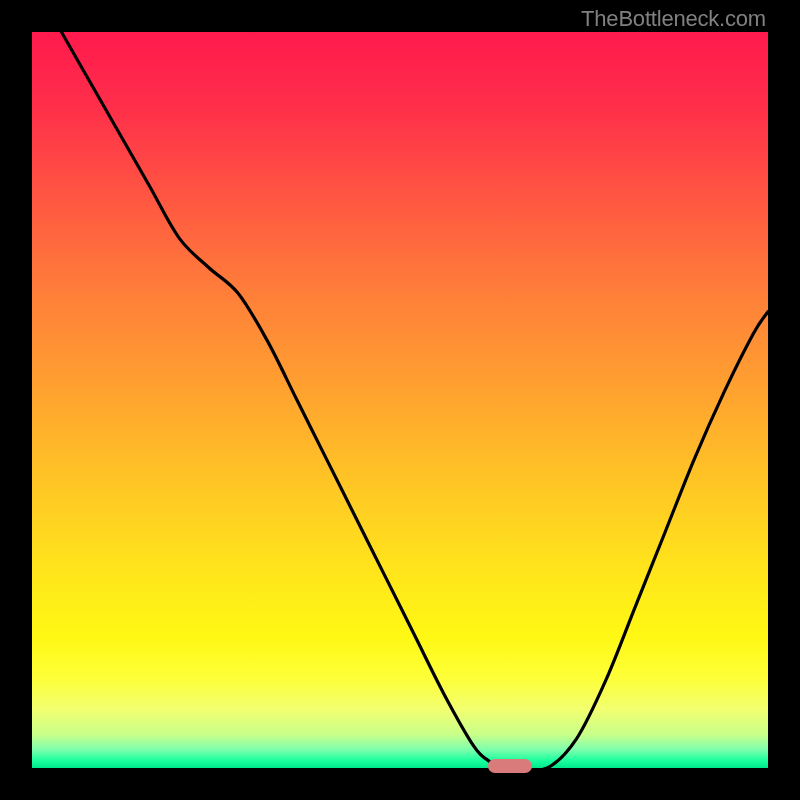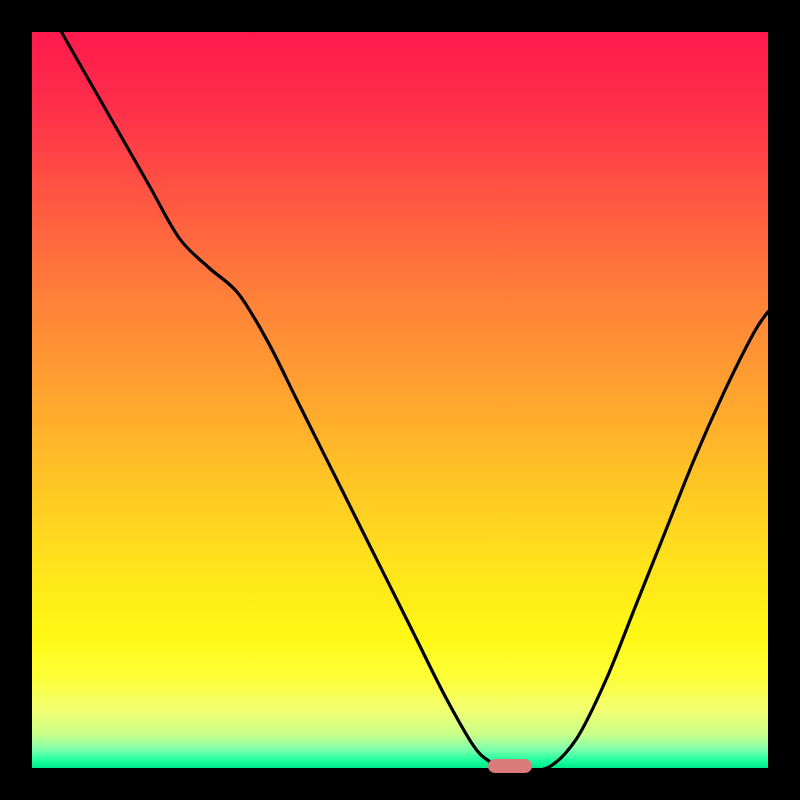--- a/index.html
+++ b/index.html
@@ -52,20 +52,21 @@
     background: #da7b7b;
     border-radius: 8px;
     height: 14px;
     width: 40px;
   }
 </style>
 </head>
 <body>
 <div class="container">
 
+  <div class="watermark">TheBottleneck.com</div>
 
   <div class="plot-area">
     <svg class="gradient-bg" viewBox="0 0 736 736" preserveAspectRatio="none">
       <defs>
         <linearGradient id="bg-grad" x1="0" y1="0" x2="0" y2="1">
           <stop offset="0.00" stop-color="#ff1a4d"></stop>
           <stop offset="0.10" stop-color="#ff2e4a"></stop>
           <stop offset="0.22" stop-color="#ff5542"></stop>
           <stop offset="0.35" stop-color="#ff7d3a"></stop>
           <stop offset="0.48" stop-color="#ffa030"></stop>

